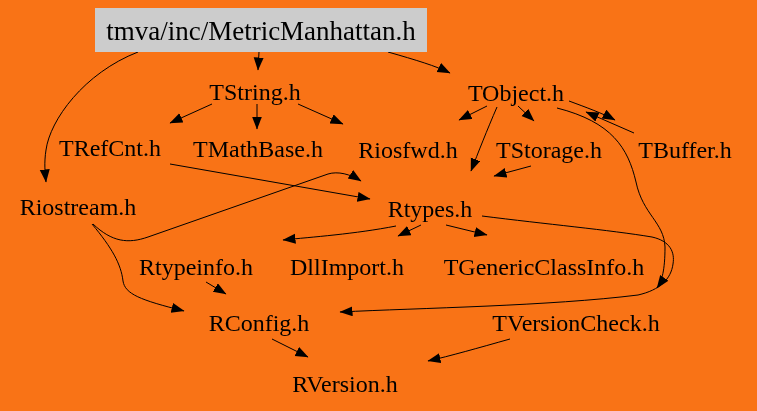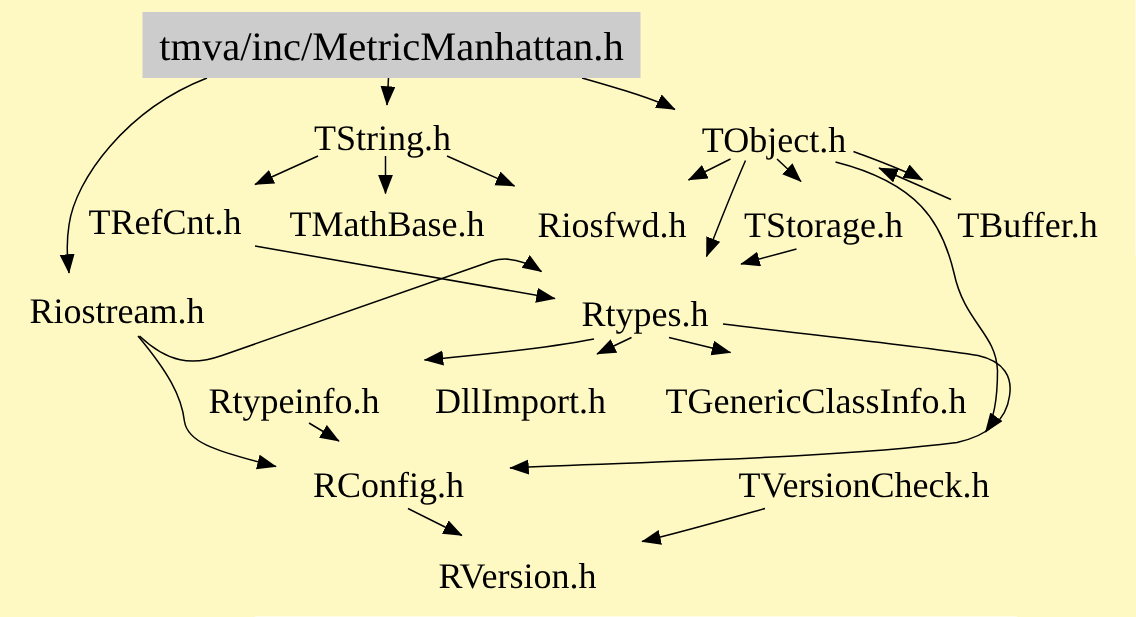--- a/index.html
+++ b/index.html
@@ -1,16 +1,16 @@
 <!DOCTYPE html>
 <html><head>
 <meta charset="utf-8">
 <style>
   html,body{margin:0;padding:0;background:#ffffff;}
-  .stage{position:relative;width:757px;height:411px;background:#fef9c3;overflow:hidden;}
+  .stage{position:relative;width:757px;height:411px;background:#f97316;overflow:hidden;}
   svg{display:block;}
   .node-label{font-family:"Liberation Serif","DejaVu Serif",serif;fill:#000000;}
   .edge{fill:none;stroke:#000000;stroke-width:1;}
 </style>
 </head>
 <body>
 
 <div class="stage">
 <svg width="757" height="411" viewBox="0 0 757 411">
   <defs>

